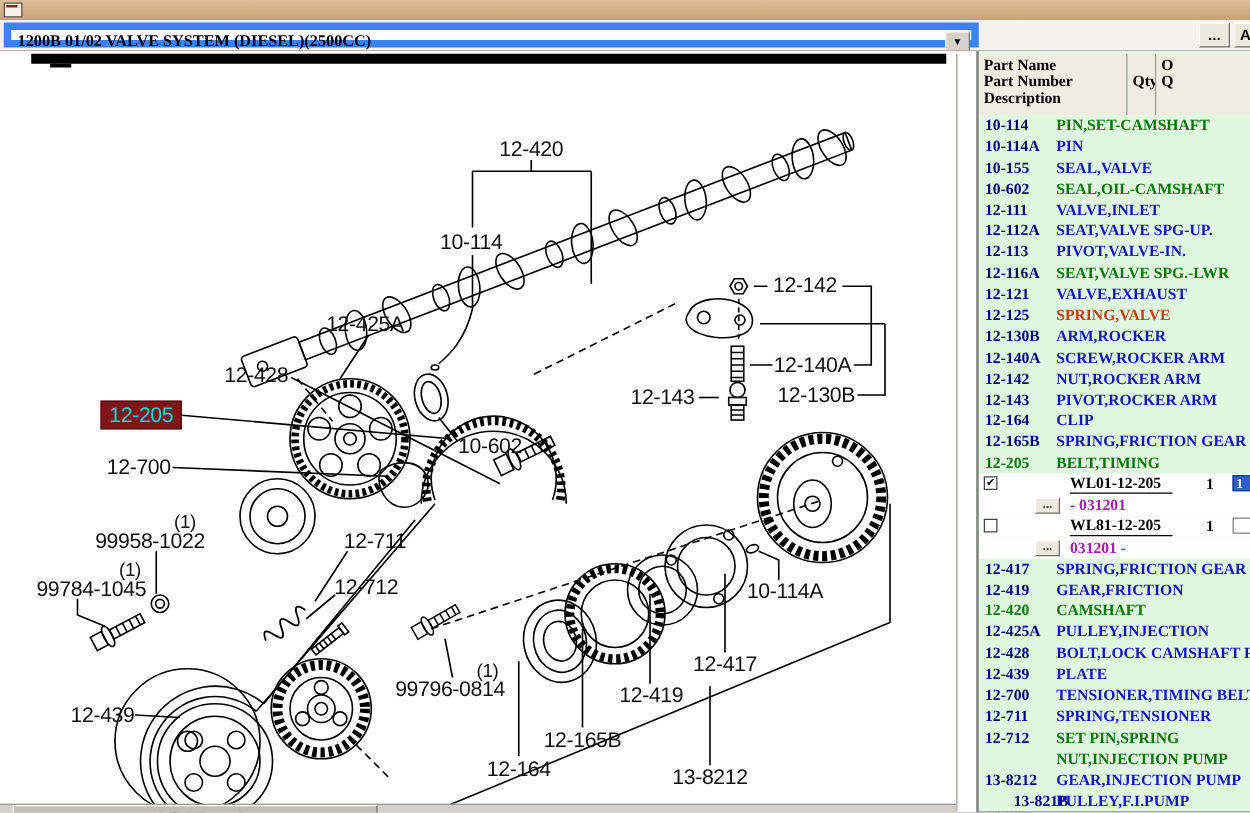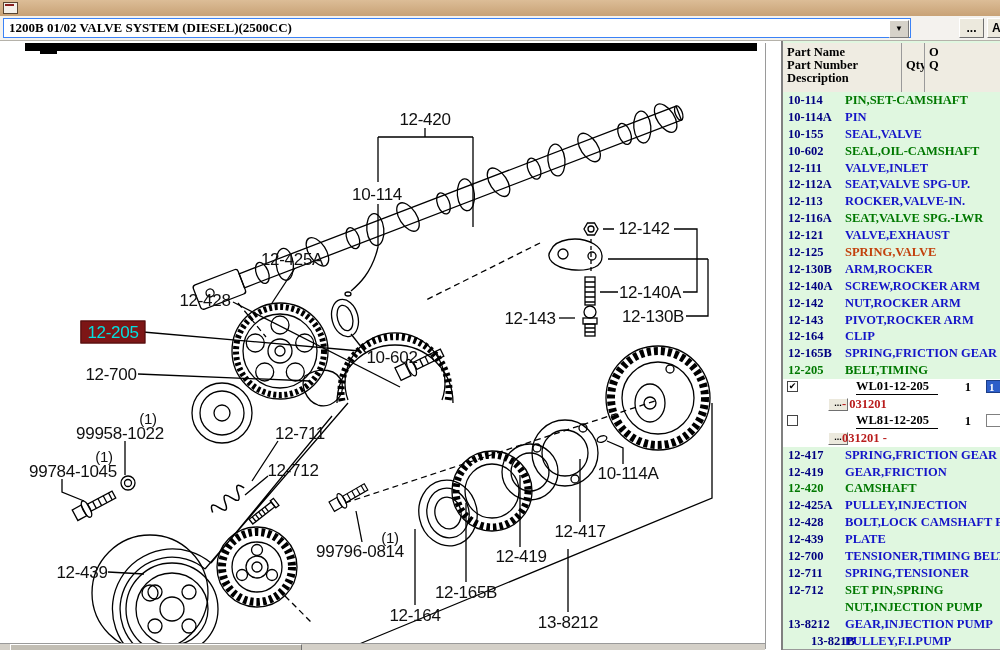--- a/index.html
+++ b/index.html
@@ -7,22 +7,22 @@
           font-family:"Liberation Sans",sans-serif;}
   
   .titlebar{position:absolute;left:0;top:0;width:1000px;height:16px;
             background:linear-gradient(#dcbd97,#c8a276);display:flex;align-items:center;
             font:bold 11px/16px "Liberation Sans",sans-serif;color:#141414;}
   .appicon{width:13px;height:10px;margin:0 4px 0 3px;background:#f4f0ea;border:1px solid #5a4632;
            position:relative;}
   .appicon:before{content:"";position:absolute;left:1px;top:1px;width:9px;height:2px;background:#8a2020;}
   
   .toolbar{position:absolute;left:0;top:16px;width:1000px;height:24px;background:#f4f2ee;}
-  .combo{position:absolute;left:3px;top:2px;width:908px;height:20px;background:#fff;
-         border:1px solid #3b82f6;box-sizing:border-box;}
+  .combo{position:absolute;left:3px;top:2px;width:780px;height:20px;background:#fff;
+         border:6px solid #3b82f6;box-sizing:border-box;}
   .combo-text{position:absolute;left:5px;top:0;font:bold 13px/18px "Liberation Serif",serif;color:#000;white-space:nowrap;}
   .combo-btn{position:absolute;right:1px;top:1px;width:18px;height:16px;background:#d6d2c9;
              border:1px solid;border-color:#fff #7a7a7a #7a7a7a #fff;
              font:8px/15px "Liberation Sans",sans-serif;text-align:center;color:#000;}
   .toolbtn{position:absolute;top:2px;height:20px;background:#ece9dd;border:1px solid;
            border-color:#fff #707070 #707070 #fff;font:bold 12px/18px "Liberation Sans",sans-serif;
            text-align:center;color:#000;box-sizing:border-box;}
   #dots-btn{left:959px;width:25px;}
   #add-btn{left:987px;width:26px;}
   
@@ -59,21 +59,21 @@
   .cb{position:absolute;left:4px;top:2px;width:11px;height:11px;background:#fff;border:1px solid #444;
       box-sizing:border-box;font:9px/9px "Liberation Sans",sans-serif;text-align:center;color:#000;}
   .pnum{position:absolute;left:73px;color:#000;border-bottom:1px solid #000;padding-right:9px;line-height:15px;}
   .vqty{position:absolute;left:172px;width:16px;text-align:right;}
   .vinput{position:absolute;left:203px;top:1px;width:17px;height:13px;background:#fff;
           border:1px solid #808080;box-sizing:border-box;font:bold 11px/12px "Liberation Serif",serif;padding-left:2px;}
   .vinput.sel{background:#2d5ec9;color:#fff;border:1px solid #1d3e86;}
   .dots{position:absolute;left:45px;top:2px;width:20px;height:13px;background:#ece9dd;border:1px solid;
         border-color:#fff #707070 #707070 #fff;box-sizing:border-box;
         font:bold 9px/9px "Liberation Sans",sans-serif;text-align:center;color:#000;}
-  .ntext{position:absolute;left:59px;color:#b91c1c;}
+  .ntext{position:absolute;left:73px;color:#a21caf;}
   .phscroll{position:absolute;left:0;top:608px;width:219px;height:8px;background:#d4d0c8;border-top:1px solid #9a9a9a;}
 </style>
 </head>
 <body>
 
 <div class="screen">
 
   <div class="titlebar">
     <span class="appicon"></span>
   </div>
@@ -329,21 +329,21 @@
           <div class="row">
             <span class="code" style="color: rgb(0, 0, 128);">12-111</span>
             <span class="name" style="color: rgb(20, 20, 200);">VALVE,INLET</span>
           </div>
           <div class="row">
             <span class="code" style="color: rgb(0, 0, 128);">12-112A</span>
             <span class="name" style="color: rgb(20, 20, 200);">SEAT,VALVE SPG-UP.</span>
           </div>
           <div class="row">
             <span class="code" style="color: rgb(0, 0, 128);">12-113</span>
-            <span class="name" style="color: rgb(20, 20, 200);">ROCKER,VALVE-IN.</span>
+            <span class="name" style="color: rgb(20, 20, 200);">PIVOT,VALVE-IN.</span>
           </div>
           <div class="row">
             <span class="code" style="color: rgb(0, 0, 128);">12-116A</span>
             <span class="name" style="color: rgb(0, 120, 0);">SEAT,VALVE SPG.-LWR</span>
           </div>
           <div class="row">
             <span class="code" style="color: rgb(0, 0, 128);">12-121</span>
             <span class="name" style="color: rgb(20, 20, 200);">VALVE,EXHAUST</span>
           </div>
           <div class="row">

